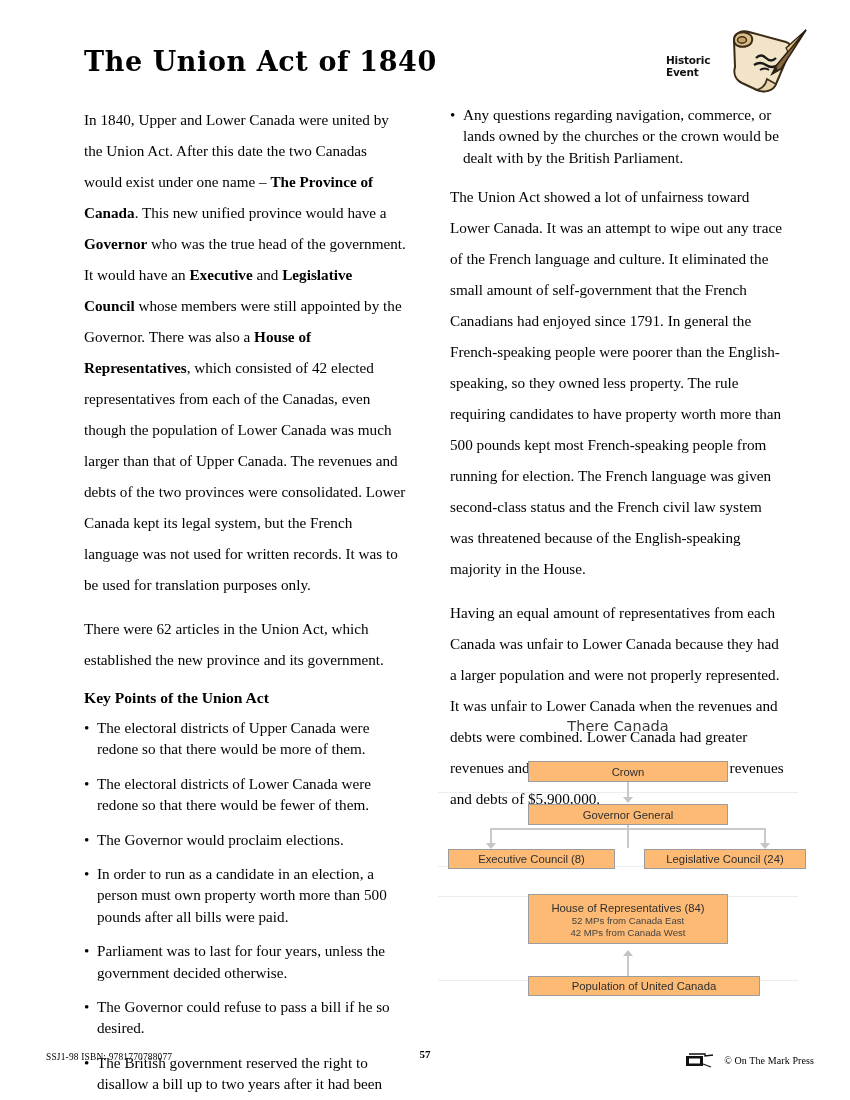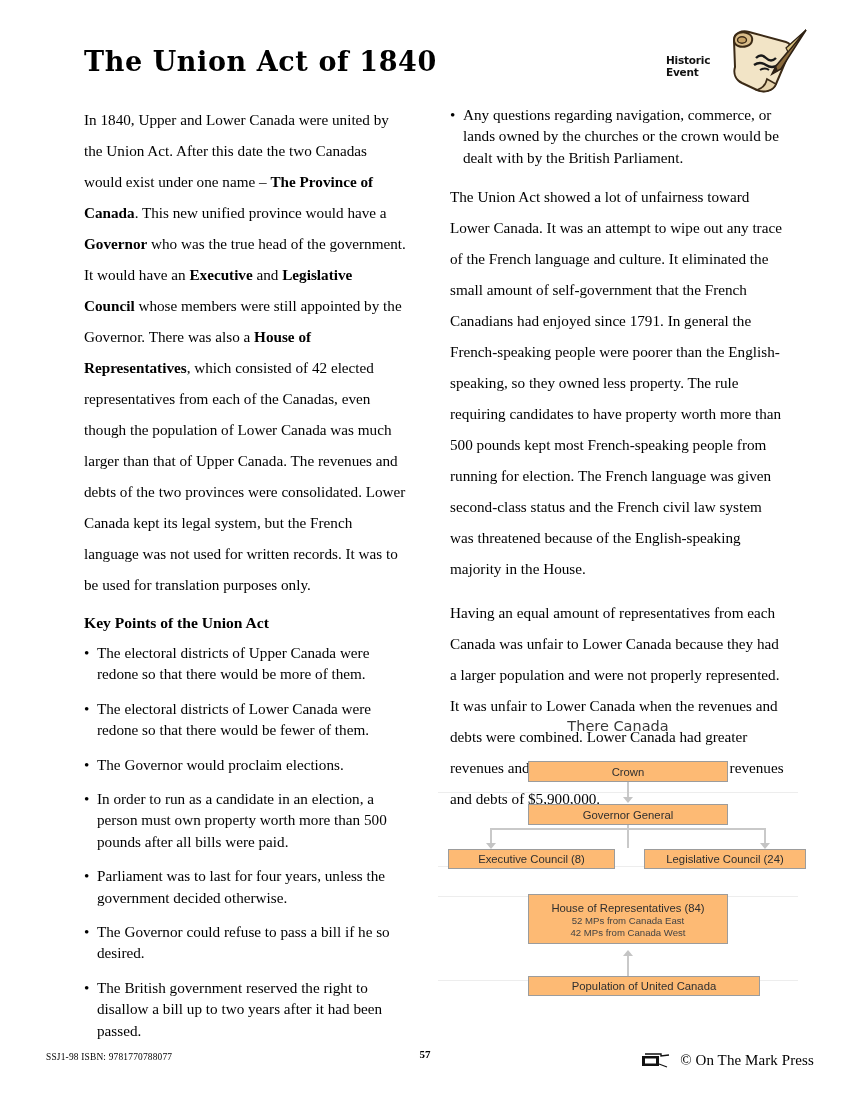--- a/index.html
+++ b/index.html
@@ -207,21 +207,21 @@
     font-size: 11px;
     font-weight: bold;
   }
   .footer-right {
     position: absolute;
     right: 36px;
     top: 4px;
     display: flex;
     align-items: center;
     gap: 7px;
-    font-size: 15px;
+    font-size: 10px;
     letter-spacing: 0.1px;
     font-family: Liberation Serif, serif;
   }
   .press-logo { width: 34px; height: 20px; }
 </style>
 </head>
 <body>
 
 <div class="page">
 
@@ -246,20 +246,21 @@
       <path d="M90 8 L72 30 L70 26 Z" fill="#d8c17e" stroke="#2e2114" stroke-width="1.2"></path>
       <path d="M60 44 L56 52 L62 49 Z" fill="#2e2114"></path>
     </svg>
   </div>
 
   <div class="col col-left">
     <p class="body">
       <span>In 1840, Upper and Lower Canada were united by the Union Act. After this date the two Canadas would exist under one name – </span><b>The Province of Canada</b><span>. This new unified province would have a </span><b>Governor</b><span> who was the true head of the government. It would have an </span><b>Executive</b><span> and </span><b>Legislative Council</b><span> whose members were still appointed by the Governor. There was also a </span><b>House of Representatives</b><span>, which consisted of 42 elected representatives from each of the Canadas, even though the population of Lower Canada was much larger than that of Upper Canada. The revenues and debts of the two provinces were consolidated. Lower Canada kept its legal system, but the French language was not used for written records. It was to be used for translation purposes only.</span>
     </p>
 
+    <p class="body">There were 62 articles in the Union Act, which established the new province and its government.</p>
 
     <div class="subhead">Key Points of the Union Act</div>
 
     <ul class="bullets">
       <li>
           <span class="bullet-dot">•</span>
           <span class="li-text">The electoral districts of Upper Canada were redone so that there would be more of them.</span>
         </li>
       <li>
           <span class="bullet-dot">•</span>

